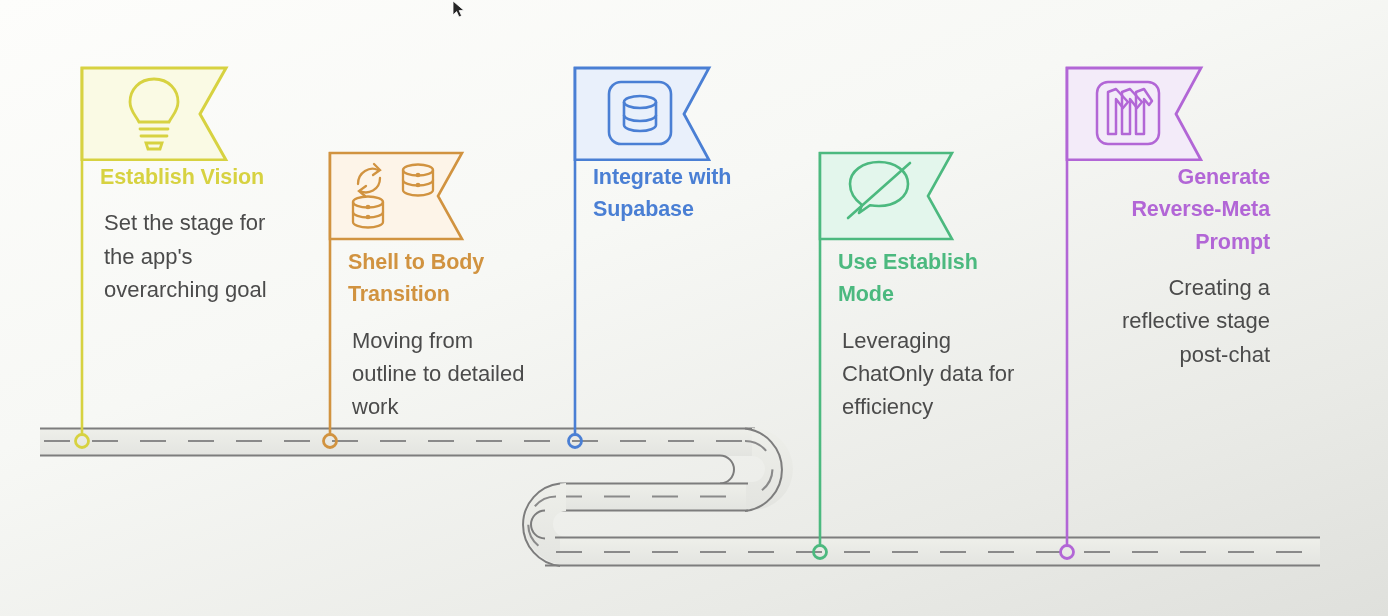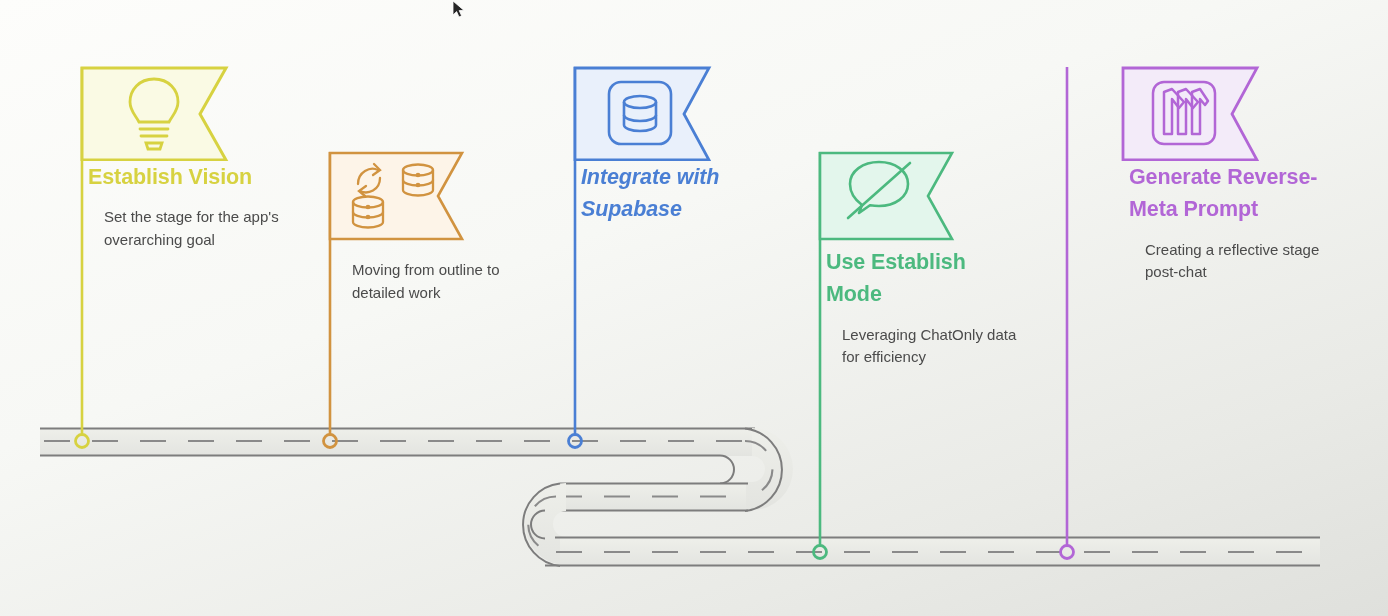--- a/index.html
+++ b/index.html
@@ -30,25 +30,25 @@
   .flag-wrap {
     position: relative;
     height: 96px;
     width: 152px;
   }
   .flag-svg { display: block; }
   .m-title {
     font-size: 21.5px;
     font-weight: bold;
     line-height: 1.5;
-    margin-left: 8px;
+    margin-left: 20px;
     letter-spacing: -0.1px;
   }
   .m-desc {
-    font-size: 15px;
+    font-size: 22px;
     line-height: 1.52;
     color: #4b4b4b;
     margin-left: 24px;
     font-weight: normal;
   }
   .desc-gap { height: 13px; }
   .cursor {
     position: absolute;
     left: 452px;
     top: 0px;
@@ -166,56 +166,57 @@
           <circle cx="40" cy="57" r="1.2" fill="#d19340"></circle>
           <circle cx="40" cy="67" r="1.2" fill="#d19340"></circle>
           <ellipse cx="90" cy="20" rx="15" ry="5.5"></ellipse>
           <path d="M75 20 L75 30 C75 33 82 35.5 90 35.5 C98 35.5 105 33 105 30 L105 20"></path>
           <path d="M75 30 L75 40 C75 43 82 45.5 90 45.5 C98 45.5 105 43 105 40 L105 30"></path>
           <circle cx="90" cy="25" r="1.2" fill="#d19340"></circle>
           <circle cx="90" cy="35" r="1.2" fill="#d19340"></circle>
         </g>
       </svg>
     </div>
+    <div class="m-title" style="color:#d19340;">Shell to Body Transition</div>
     <div class="desc-gap"></div>
     <div class="m-desc">Moving from outline to detailed work</div>
   </div>
 
   <div class="milestone" style="left:573px; top:65px; width:205px;">
     <div class="flag-wrap">
       <svg class="flag-svg" width="142" height="96" viewBox="0 0 142 96" xmlns="http://www.w3.org/2000/svg">
         <path d="M2 3 L136 3 L111 49 L136 95 L2 95 Z" fill="#e9f0fb" stroke="#4a7fd4" stroke-width="2.8"></path>
         <g fill="none" stroke="#4a7fd4" stroke-width="2.6">
           <rect x="36" y="17" width="62" height="62" rx="12"></rect>
           <ellipse cx="67" cy="37" rx="16" ry="6"></ellipse>
           <path d="M51 37 L51 50 C51 53.3 58.2 56 67 56 C75.8 56 83 53.3 83 50 L83 37"></path>
           <path d="M51 50 L51 60 C51 63.3 58.2 66 67 66 C75.8 66 83 63.3 83 60 L83 50"></path>
         </g>
       </svg>
     </div>
-    <div class="m-title" style="color:#4a7fd4;font-style:italic;">Integrate with Supabase</div>
+    <div class="m-title" style="color:#4a7fd4;">Integrate with Supabase</div>
     <div class="desc-gap"></div>
   </div>
 
   <div class="milestone" style="left:818px; top:150px; width:205px;">
     <div class="flag-wrap">
       <svg class="flag-svg" width="140" height="92" viewBox="0 0 140 92" xmlns="http://www.w3.org/2000/svg">
         <path d="M2 3 L134 3 L110 46 L134 89 L2 89 Z" fill="#e3f6ec" stroke="#4cb97f" stroke-width="2.6"></path>
         <g fill="none" stroke="#4cb97f" stroke-width="2.6" stroke-linecap="round" stroke-linejoin="round">
           <path d="M44 55 C36 49 32 41 32 34 C32 21 45 12 61 12 C77 12 90 21 90 34 C90 47 77 56 61 56 C58 56 55 55.7 52 55.2 L41 63 Z"></path>
           <line x1="30" y1="68" x2="92" y2="13"></line>
         </g>
       </svg>
     </div>
     <div class="m-title" style="color:#4cb97f;">Use Establish Mode</div>
     <div class="desc-gap"></div>
     <div class="m-desc">Leveraging ChatOnly data for efficiency</div>
   </div>
 
-  <div class="milestone" style="left:1121px; top:65px; width:205px;">
+  <div class="milestone" style="left:1065px; top:65px; width:205px;text-align:right;">
     <div class="flag-wrap">
       <svg class="flag-svg" width="142" height="96" viewBox="0 0 142 96" xmlns="http://www.w3.org/2000/svg">
         <path d="M2 3 L136 3 L111 49 L136 95 L2 95 Z" fill="#f3ebf9" stroke="#b266d6" stroke-width="2.8"></path>
         <g fill="none" stroke="#b266d6" stroke-width="2.5" stroke-linejoin="round">
           <rect x="32" y="17" width="62" height="62" rx="11"></rect>
           <path d="M43 27 L43 69 L51 69 L51 34 L58 43 L63 37 L51 24 Z"></path>
           <path d="M57 27 L57 69 L65 69 L65 34 L72 43 L77 37 L65 24 Z"></path>
           <path d="M71 27 L71 69 L79 69 L79 34 L84 40 L87 36 L79 24 Z"></path>
         </g>
       </svg>

